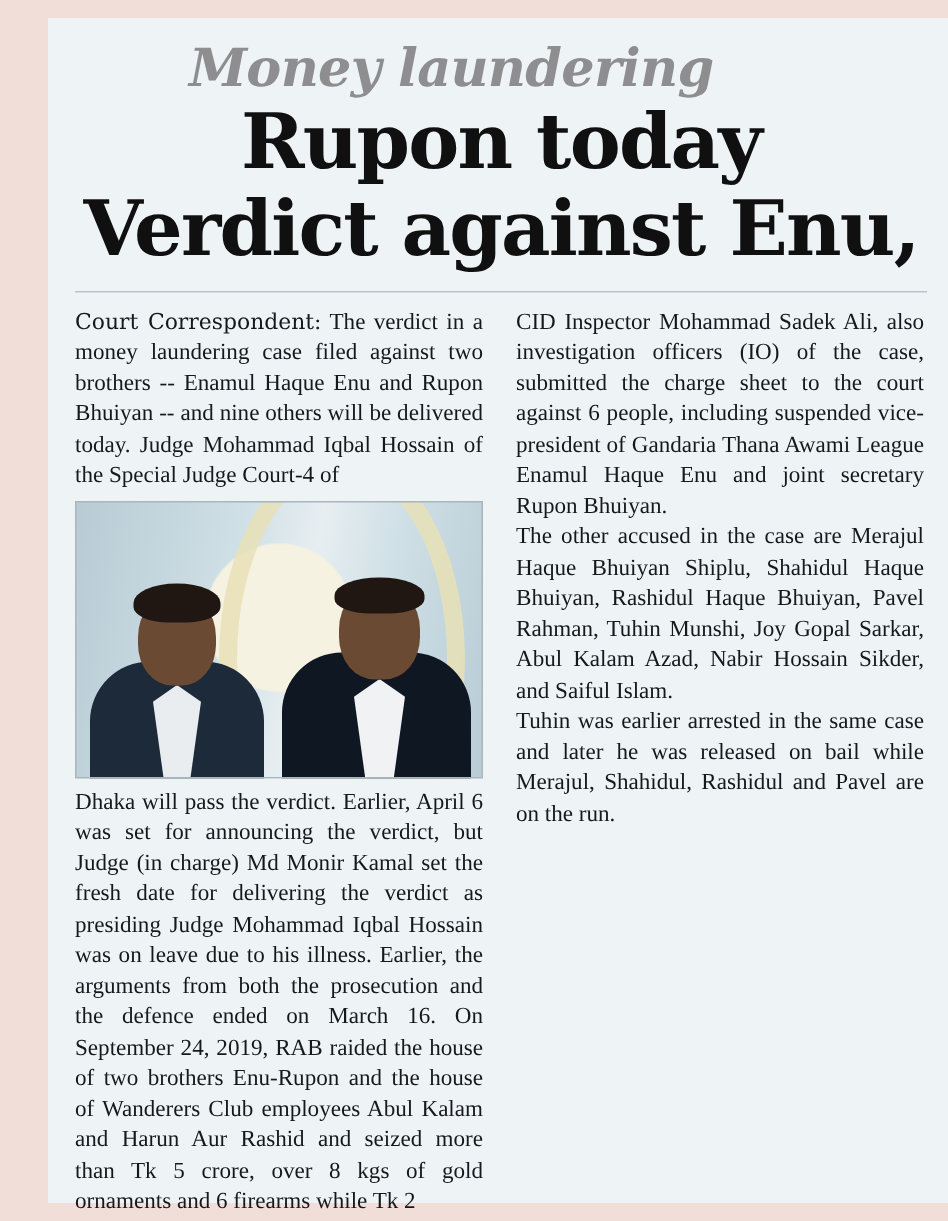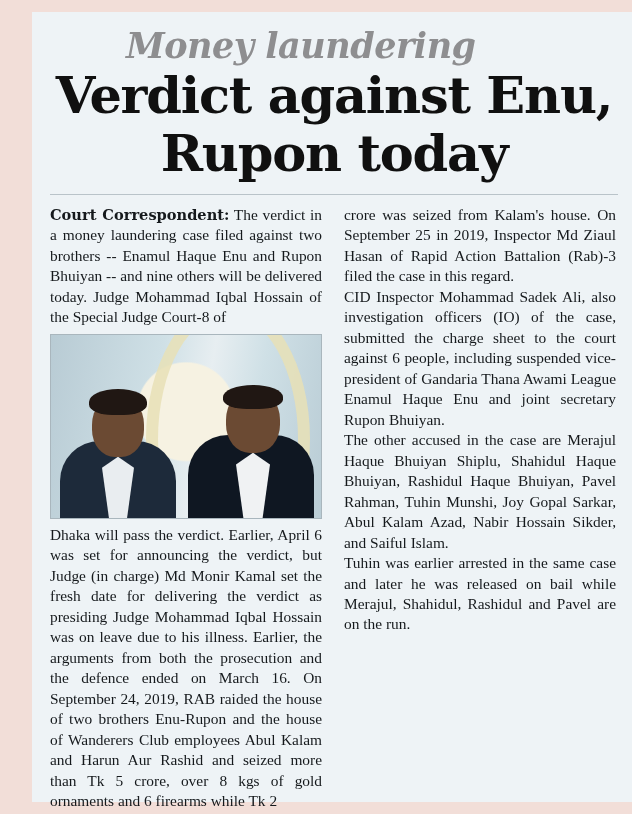--- a/index.html
+++ b/index.html
@@ -64,21 +64,21 @@
     color: #15191c;
     text-align: justify;
     text-justify: inter-word;
     margin: 0;
   }
   .body-text + .body-text {
     margin-top: 0px;
   }
   .lead-label {
     font-family: "DejaVu Serif", serif;
-    font-weight: bold;
+    font-weight: normal;
     font-size: 14.6px;
     margin-top: 20px;
   }
   .photo {
     position: relative;
     width: 272px;
     height: 185px;
     margin: 6px 0 6px 0;
     overflow: hidden;
     background: #cfd7dc;
@@ -145,30 +145,30 @@
   }
 </style>
 </head>
 <body>
 
 <div id="page">
 
   <div class="kicker">Money laundering</div>
 
   <div>
+    <div class="headline">Rupon today</div>
     <div class="headline">Verdict against Enu,</div>
-    <div class="headline">Rupon today</div>
   </div>
 
   <hr class="rule">
 
   <div class="columns">
 
     <div class="col">
-      <p class="body-text"><span class="lead-label">Court Correspondent:</span><span> The verdict in a money laundering case filed against two brothers -- Enamul Haque Enu and Rupon Bhuiyan -- and nine others will be delivered today. Judge Mohammad Iqbal Hossain of the Special Judge Court-8 of</span></p>
+      <p class="body-text"><span class="lead-label">Court Correspondent:</span><span> The verdict in a money laundering case filed against two brothers -- Enamul Haque Enu and Rupon Bhuiyan -- and nine others will be delivered today. Judge Mohammad Iqbal Hossain of the Special Judge Court-4 of</span></p>
 
       <div class="photo">
         <div class="bg"></div>
         <div class="arc"></div>
         <div class="person" id="p1">
           <div class="torso"></div>
           <div class="shirt"></div>
           <div class="head"></div>
           <div class="hair"></div>
         </div>
@@ -178,20 +178,19 @@
           <div class="head"></div>
           <div class="hair"></div>
         </div>
         <div class="photo-frame"></div>
       </div>
 
       <p class="body-text">Dhaka will pass the verdict. Earlier, April 6 was set for announcing the verdict, but Judge (in charge) Md Monir Kamal set the fresh date for delivering the verdict as presiding Judge Mohammad Iqbal Hossain was on leave due to his illness. Earlier, the arguments from both the prosecution and the defence ended on March 16. On September 24, 2019, RAB raided the house of two brothers Enu-Rupon and the house of Wanderers Club employees Abul Kalam and Harun Aur Rashid and seized more than Tk 5 crore, over 8 kgs of gold ornaments and 6 firearms while Tk 2</p>
     </div>
 
     <div class="col">
-      <p class="body-text">crore was seized from Kalam's house. On September 25 in 2019, Inspector Md Ziaul Hasan of Rapid Action Battalion (Rab)-3 filed the case in this regard.</p>
       <p class="body-text">CID Inspector Mohammad Sadek Ali, also investigation officers (IO) of the case, submitted the charge sheet to the court against 6 people, including suspended vice-president of Gandaria Thana Awami League Enamul Haque Enu and joint secretary Rupon Bhuiyan.</p>
       <p class="body-text">The other accused in the case are Merajul Haque Bhuiyan Shiplu, Shahidul Haque Bhuiyan, Rashidul Haque Bhuiyan, Pavel Rahman, Tuhin Munshi, Joy Gopal Sarkar, Abul Kalam Azad, Nabir Hossain Sikder, and Saiful Islam.</p>
       <p class="body-text">Tuhin was earlier arrested in the same case and later he was released on bail while Merajul, Shahidul, Rashidul and Pavel are on the run.</p>
     </div>
 
   </div>
 </div>
 
 </body></html>

